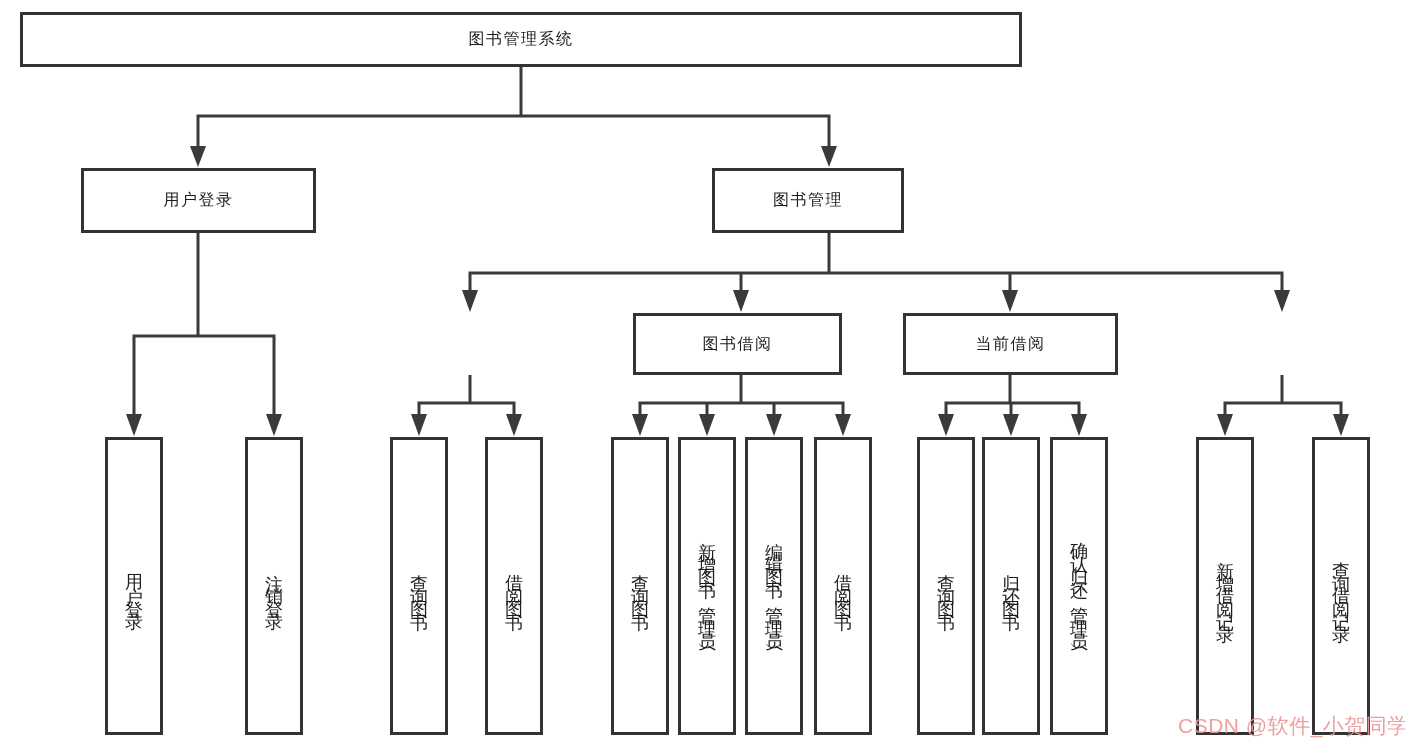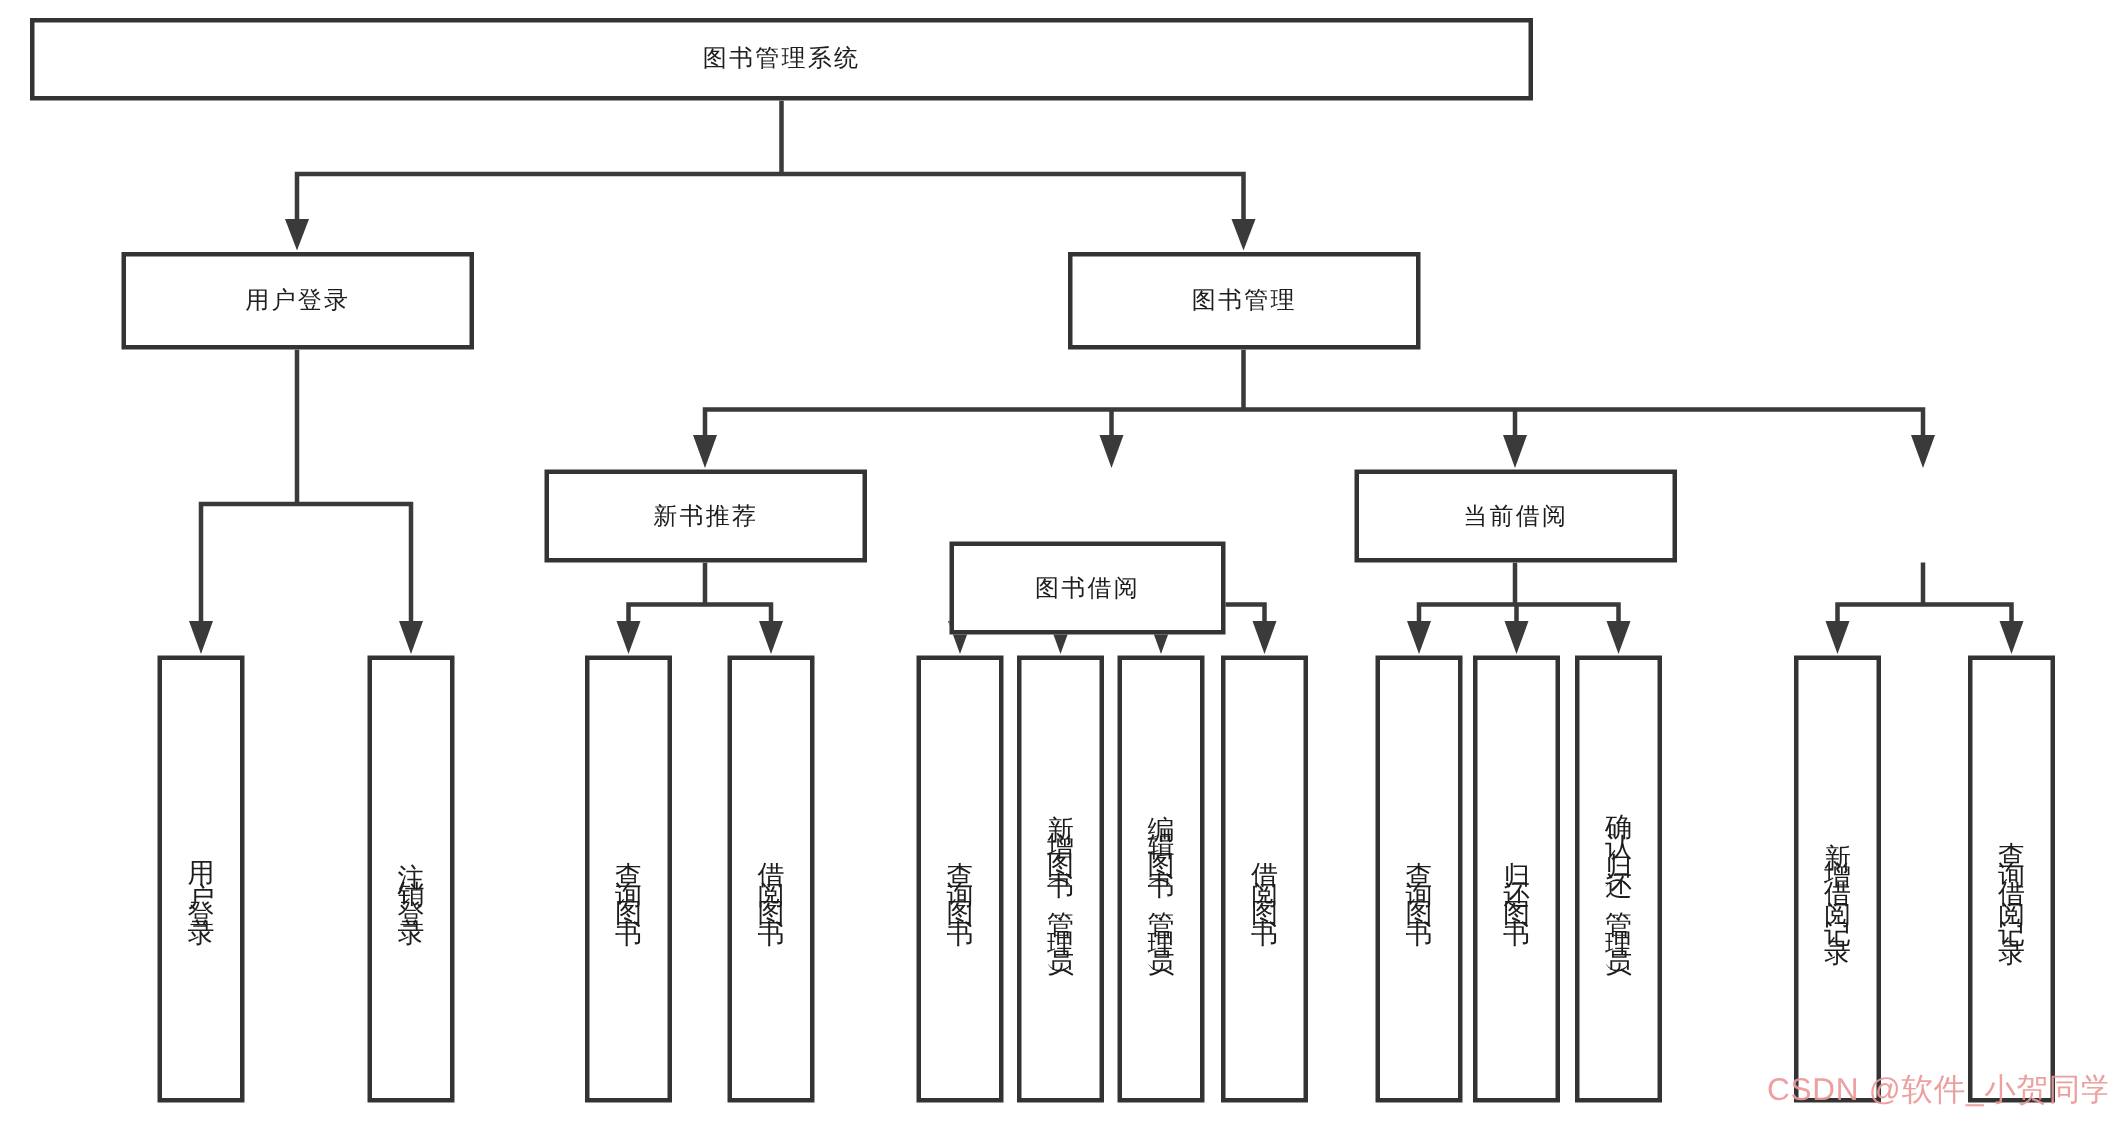--- a/index.html
+++ b/index.html
@@ -14,23 +14,23 @@
   }
   .hbox{font-size:16px;letter-spacing:1.5px;}
   .vbox{
     top:437px;height:298px;width:58px;
     writing-mode:vertical-rl;text-orientation:mixed;
     font-size:18px;letter-spacing:13px;line-height:1;
   }
   
   #n-root{left:20px;top:12px;width:1002px;height:55px;}
   #n-user{left:81px;top:168px;width:235px;height:65px;}
-  #n-book{left:712px;top:168px;width:235px;height:65px;}
+  #n-book{left:712px;top:168px;width:192px;height:65px;}
   #n-new{left:363px;top:313px;width:215px;height:62px;}
-  #n-borrow{left:633px;top:313px;width:184px;height:62px;margin-top:48px;}
+  #n-borrow{left:633px;top:313px;width:209px;height:62px;}
   #n-current{left:903px;top:313px;width:215px;height:62px;}
   #n-record{left:1172px;top:313px;width:220px;height:62px;}
   #l-user-login{left:105px;}
   #l-user-logout{left:245px;}
   #l-new-query{left:390px;}
   #l-new-borrow{left:485px;}
   #l-borrow-query{left:611px;}
   #l-borrow-add{left:678px;}
   #l-borrow-edit{left:745px;}
   #l-borrow-do{left:814px;}
@@ -96,23 +96,20 @@
     <span>图书管理系统</span>
   </div>
 
   <div id="n-user" class="box hbox">
     <span>用户登录</span>
   </div>
   <div id="n-book" class="box hbox">
     <span>图书管理</span>
   </div>
 
-  <div id="n-new" class="box hbox">
-    <span>新书推荐</span>
-  </div>
   <div id="n-borrow" class="box hbox">
     <span>图书借阅</span>
   </div>
   <div id="n-current" class="box hbox">
     <span>当前借阅</span>
   </div>
 
   <div id="l-user-login" class="box vbox">
     <span>用户登录</span>
   </div>

